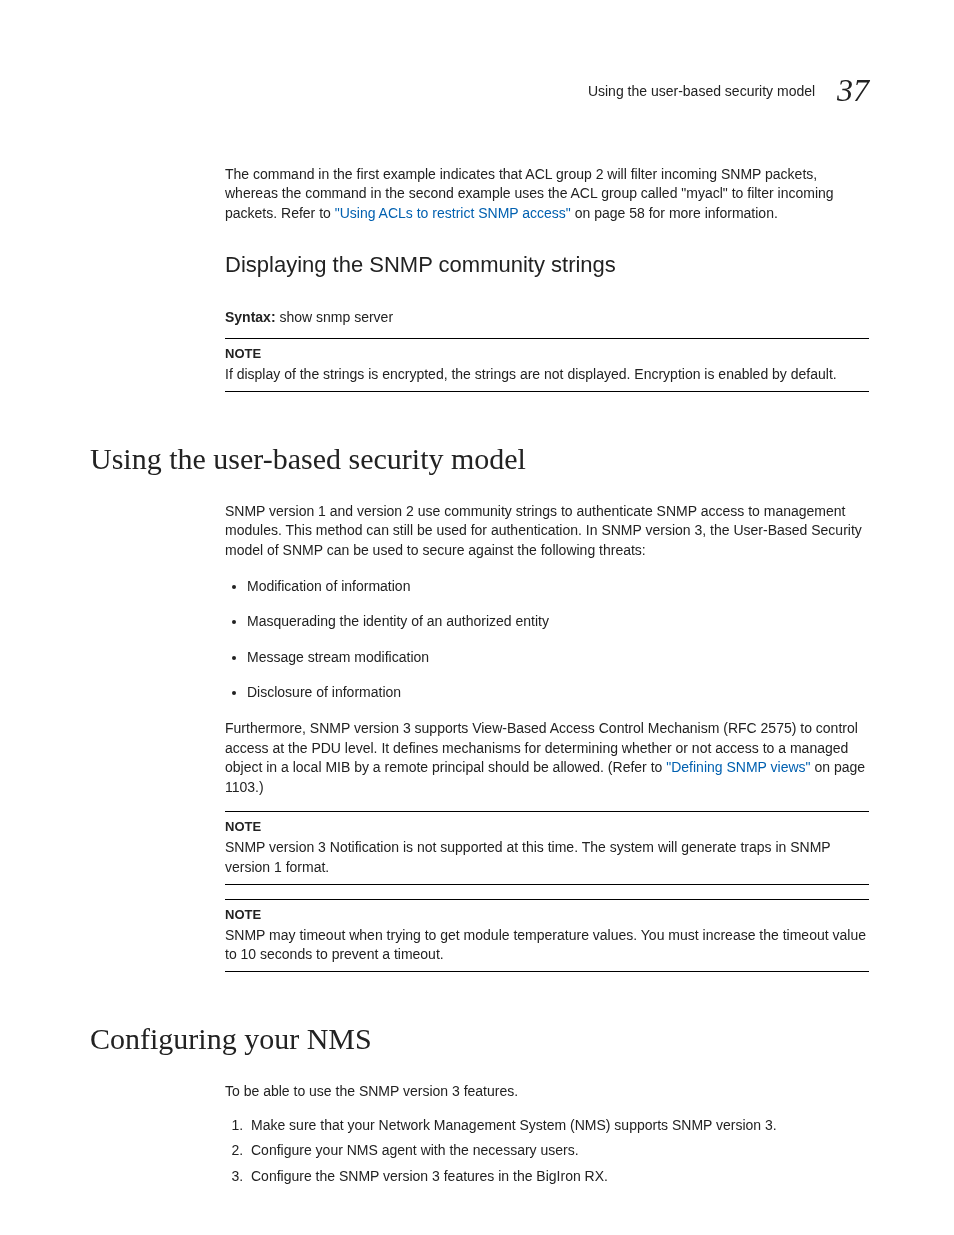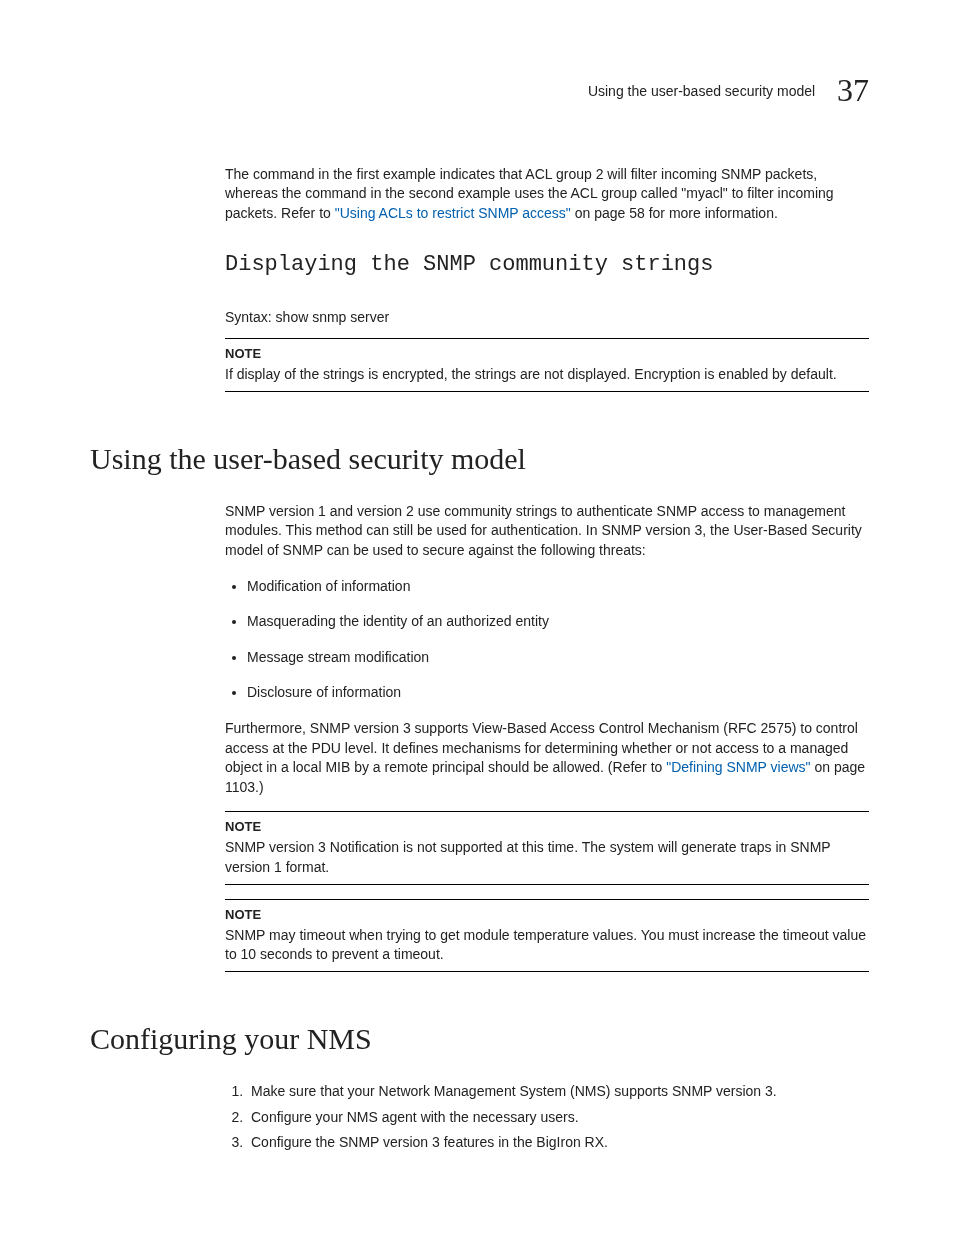--- a/index.html
+++ b/index.html
@@ -22,40 +22,41 @@
     font-size: 14px;
     margin-bottom: 50px;
   }
   .running-header .chap-num {
     font-family: Georgia, "Times New Roman", serif;
     font-size: 32px;
     margin-left: 18px;
     vertical-align: middle;
     position: relative;
     top: -2px;
+    font-style: italic;
   }
   .body-block {
     margin-left: 135px;
     font-size: 14px;
   }
   .body-p {
     margin: 0 0 14px 0;
   }
   .link {
     color: #0060b0;
   }
   .sub-heading {
-    font-family: Liberation Mono, monospace;
+    font-family: Liberation Sans, sans-serif;
     font-size: 22px;
     margin: 26px 0 12px 0;
   }
   .syntax-line {
     margin: 28px 0 10px 0;
   }
-  .syntax-line b { font-weight: normal; }
+  .syntax-line b { font-weight: bold; }
   .note-block {
     border-top: 1.5px solid #000;
     border-bottom: 1.5px solid #000;
     padding: 6px 0;
     margin: 6px 0 14px 0;
   }
   .note-label {
     font-weight: bold;
     font-size: 13px;
     margin: 0 0 2px 0;
@@ -136,20 +137,21 @@
 
     <div class="note-block">
       <p class="note-label">NOTE</p>
       <p class="note-text">SNMP may timeout when trying to get module temperature values. You must increase the timeout value to 10 seconds to prevent a timeout.</p>
     </div>
   </div>
 
   <div class="h1">Configuring your NMS</div>
 
   <div class="body-block">
+    <p class="body-p">To be able to use the SNMP version 3 features.</p>
 
     <ol class="steps">
       <li>Make sure that your Network Management System (NMS) supports SNMP version 3.</li>
       <li>Configure your NMS agent with the necessary users.</li>
       <li>Configure the SNMP version 3 features in the BigIron RX.</li>
     </ol>
   </div>
 
 </div>
 

